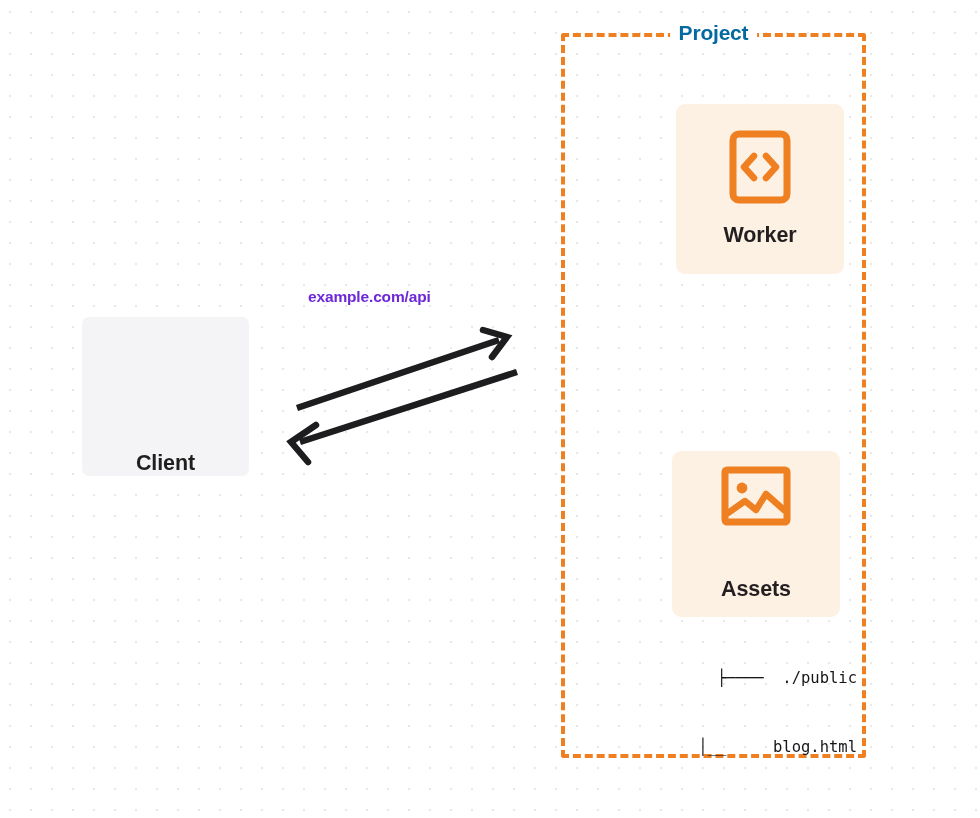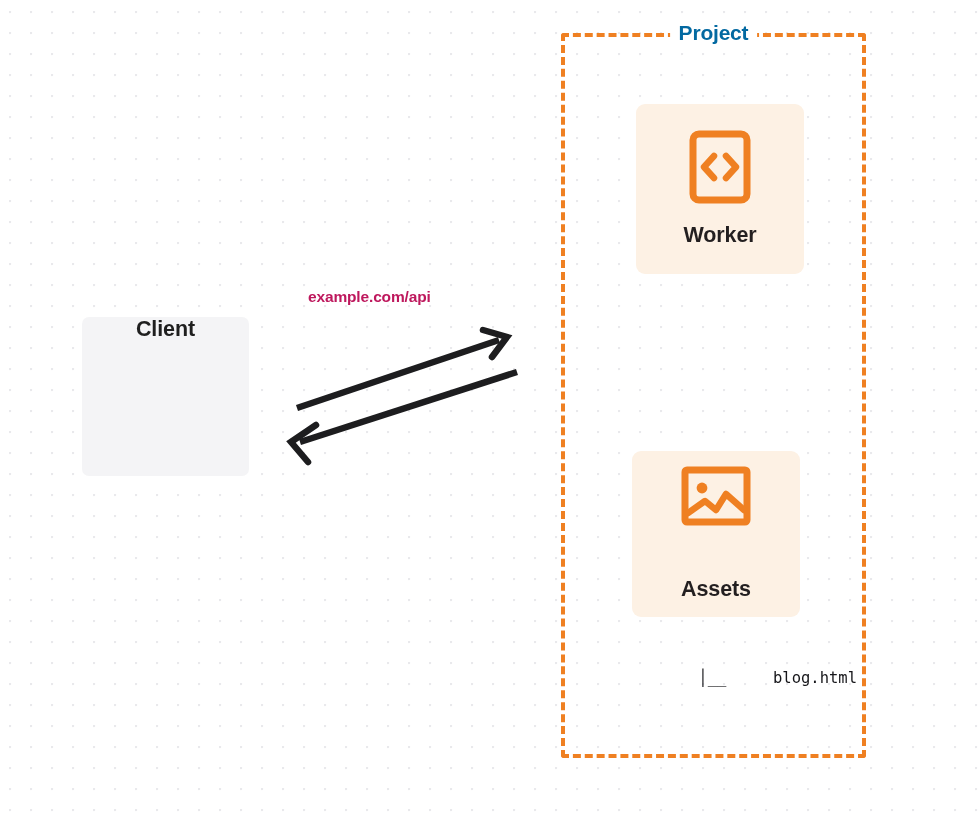--- a/index.html
+++ b/index.html
@@ -31,21 +31,21 @@
   
   #client-node {
     position: absolute;
     left: 82px;
     top: 317px;
     width: 167px;
     height: 159px;
     background: #f4f4f6;
     border-radius: 7px;
     display: flex;
-    align-items: flex-start;
+    align-items: flex-end;
     justify-content: center;
   }
   #client-node .node-label {
     font-size: 21.5px;
     font-weight: 700;
     color: #1f1f1f;
     letter-spacing: -0.1px;
   }
 
   
@@ -53,21 +53,21 @@
     position: absolute;
     inset: 0;
     pointer-events: none;
   }
   #edge-label {
     position: absolute;
     left: 308px;
     top: 288px;
     font-size: 15.5px;
     font-weight: 700;
-    color: #be185d;
+    color: #6d28d9;
     letter-spacing: -0.15px;
     white-space: nowrap;
   }
 
   
   #project-container {
     position: absolute;
     left: 561px;
     top: 33px;
     width: 305px;
@@ -91,20 +91,21 @@
 
   
   .inner-node {
     position: absolute;
     background: #fdf1e4;
     border-radius: 9px;
     display: flex;
     flex-direction: column;
     align-items: center;
     justify-content: center;
+    margin-left: 40px;
   }
   .inner-node .node-label {
     font-size: 21.5px;
     font-weight: 700;
     color: #231f20;
     letter-spacing: -0.1px;
   }
   #worker-node {
     left: 71px;
     top: 67px;
@@ -180,17 +181,18 @@
       <svg width="70" height="60" viewBox="0 0 70 60">
         <rect x="4" y="4" width="62" height="52" rx="2" ry="2" fill="none" stroke="#ef8022" stroke-width="7"></rect>
         <circle cx="21" cy="22" r="5.4" fill="#ef8022"></circle>
         <polyline points="7,47 24,35 35,44 45,28 63,44" fill="none" stroke="#ef8022" stroke-width="6.5" stroke-linecap="round" stroke-linejoin="round"></polyline>
       </svg>
     </span>
     <span class="node-label">Assets</span>
   </div>
 
   <div id="asset-tree">
+    <span class="tree-row">├────  ./public</span>
     <span class="tree-row">  │__     blog.html</span>
     
   </div>
 
 </div>
 
 </body></html>

